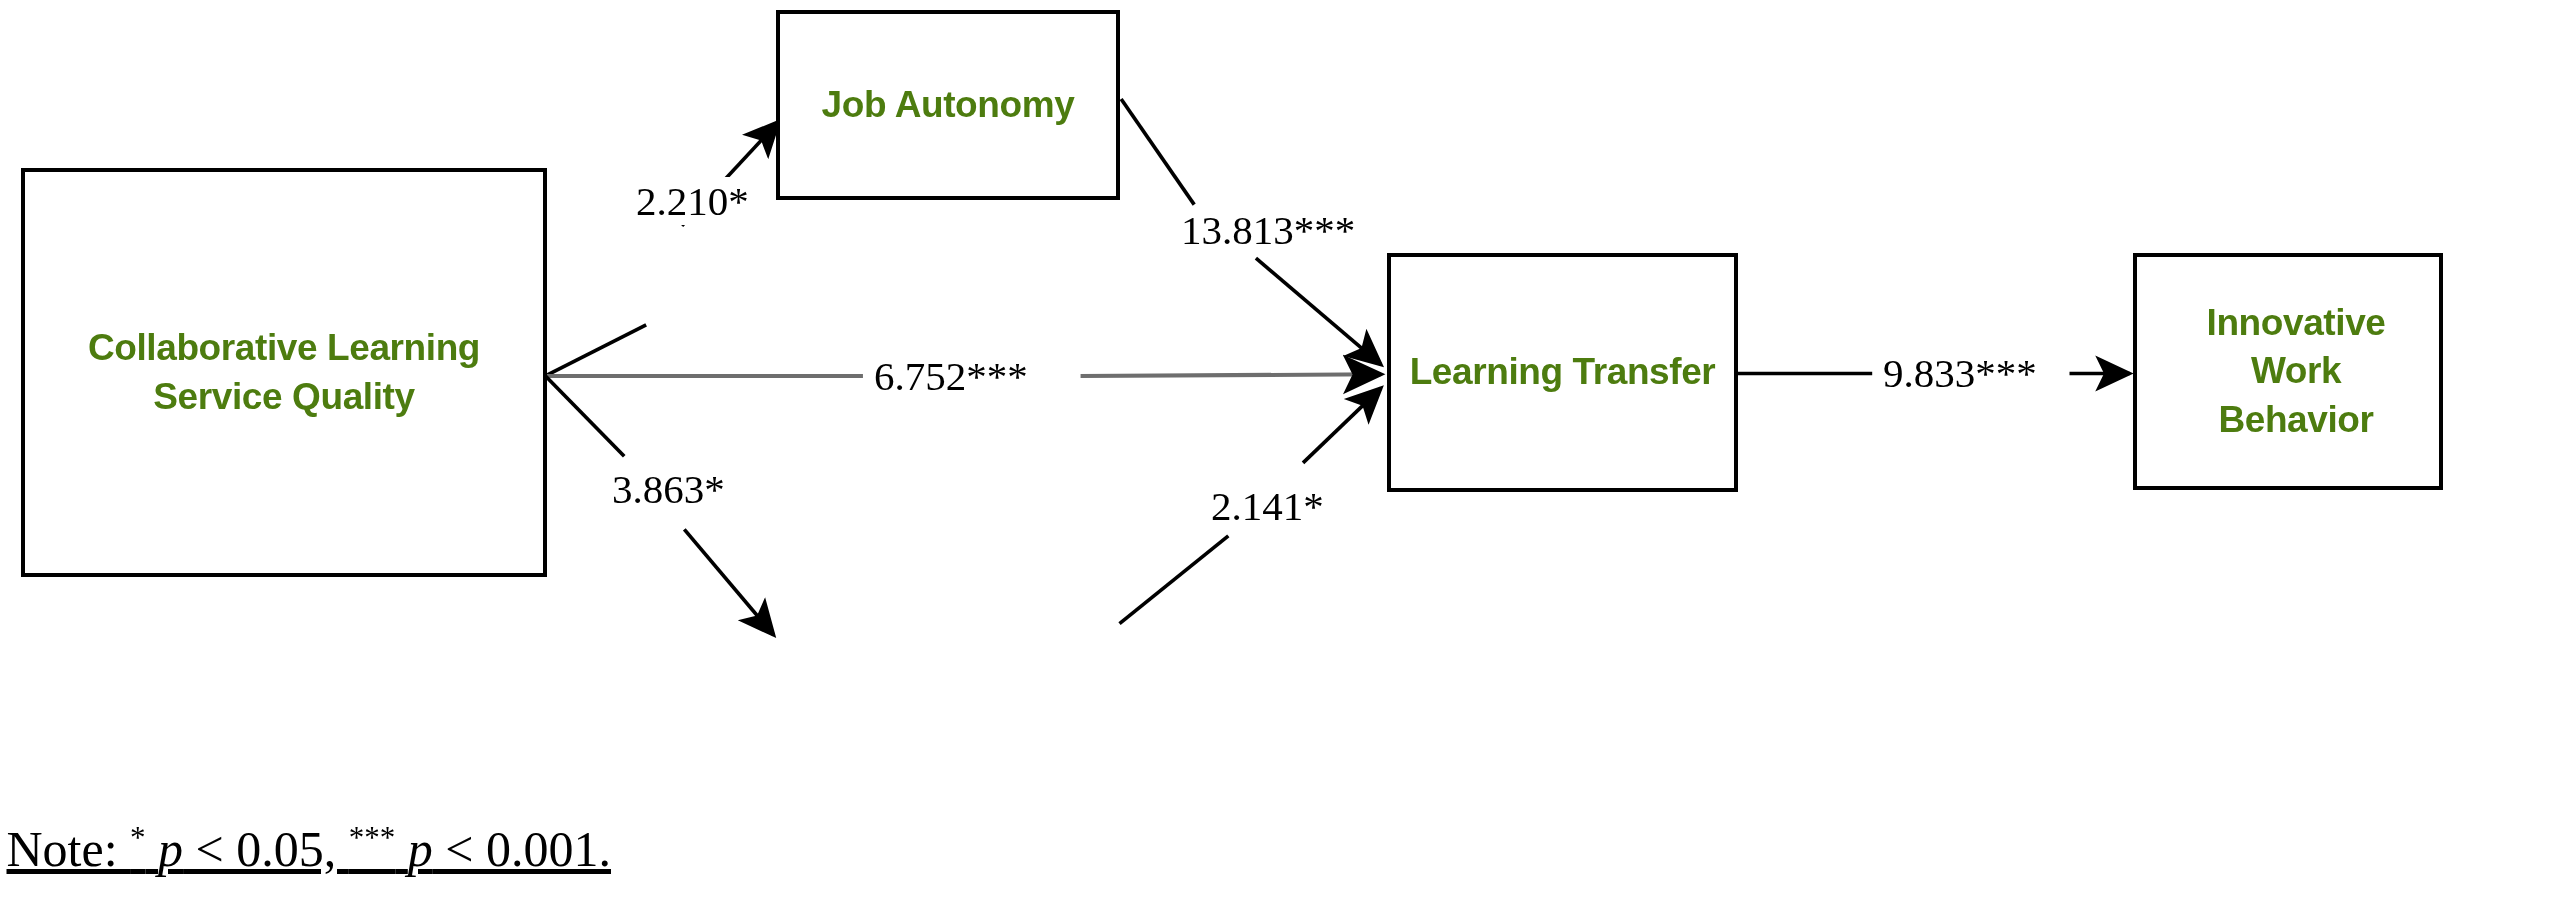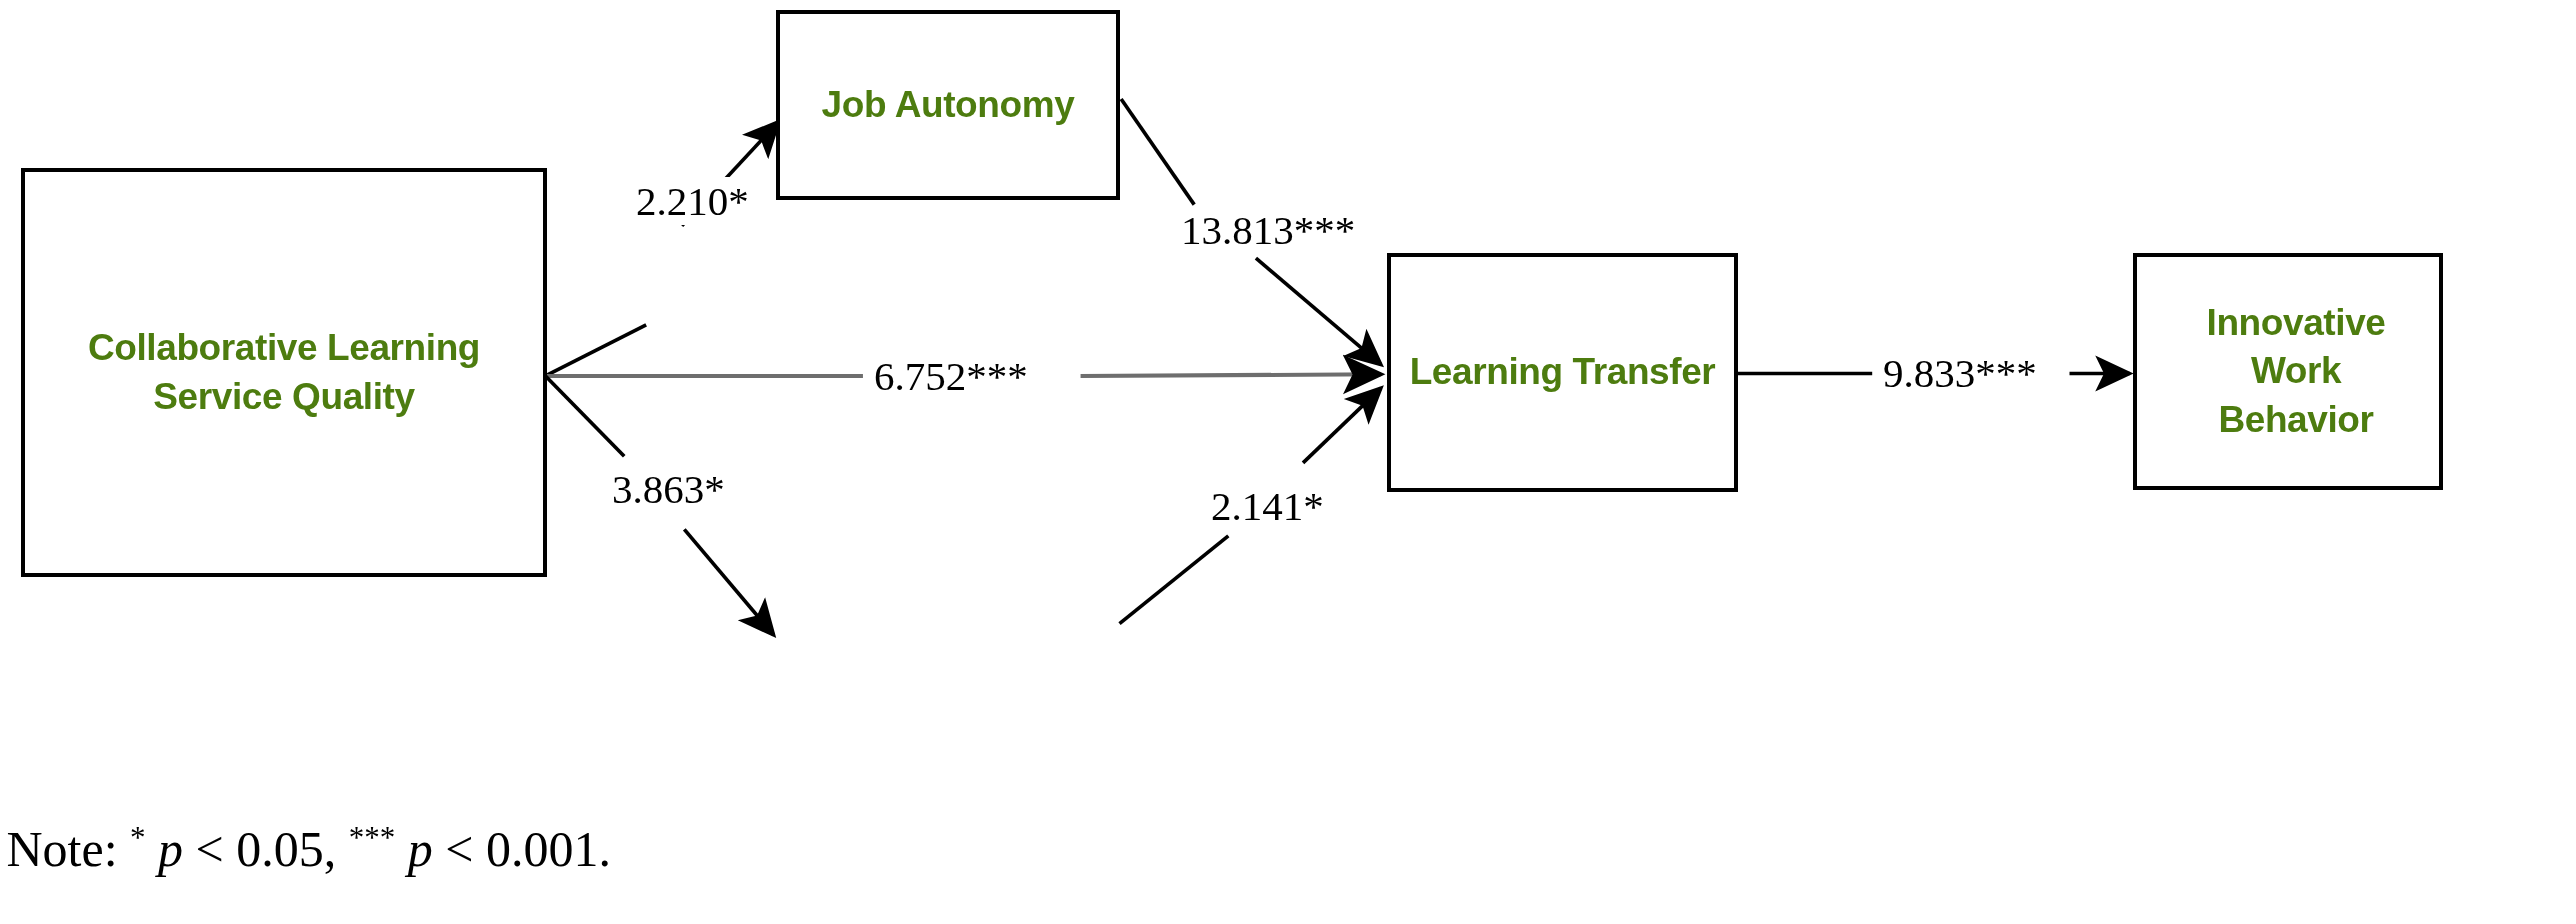--- a/index.html
+++ b/index.html
@@ -51,20 +51,21 @@
     white-space: nowrap;
     background: #ffffff;
     padding: 0 4.9px;
   }
   .note {
     position: absolute;
     font-family: "Liberation Serif", serif;
     font-size: 50px;
     color: #000000;
     white-space: nowrap;
+    text-decoration: underline;
   }
   .note i { font-style: italic; }
   .note sup { font-size: 0.62em; vertical-align: super; line-height: 0; }
 </style>
 </head>
 <body>
 
 <div id="canvas">
 
   <svg class="layer" viewBox="0 0 3171 1138">

